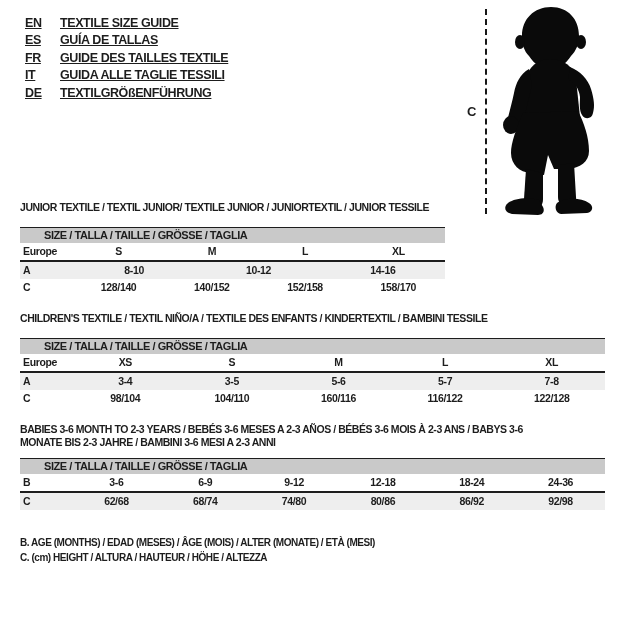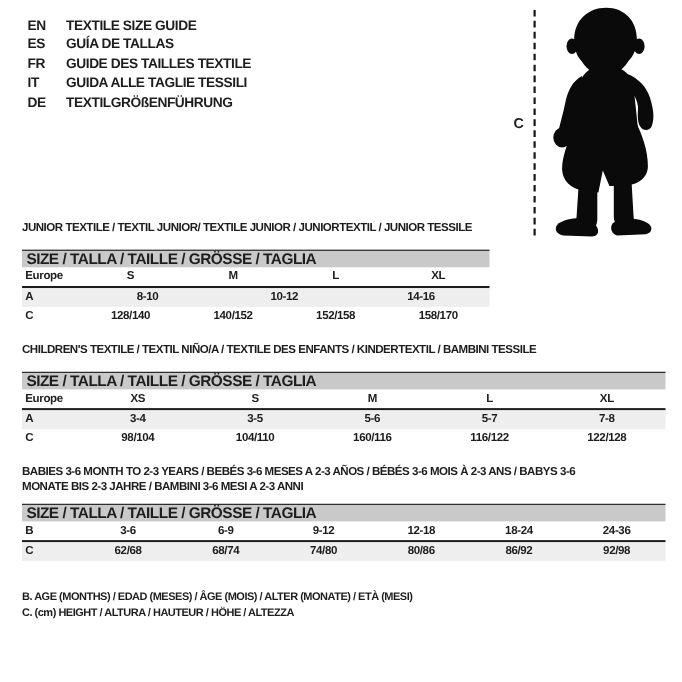--- a/index.html
+++ b/index.html
@@ -6,21 +6,21 @@
     --bar:#c9c9c9; --alt:#eeeeee; --line:#1d1d1d; --txt:#1d1d1d;
   }
   *{margin:0;padding:0;box-sizing:border-box;}
   html,body{background:#ffffff;}
   .page{
     position:relative;width:620px;height:620px;background:#ffffff;overflow:hidden;
     font-family:"Liberation Sans",sans-serif;font-weight:bold;color:var(--txt);
     letter-spacing:-0.3px;
   }
   
-  .lang-list{padding:14px 0 0 25px;}
+  .lang-list{padding:14px 0 0 25px;text-decoration:underline;}
   .lang-row{display:flex;height:17.5px;align-items:center;font-size:12.5px;letter-spacing:-0.4px;}
   .lang-code{width:35px;flex:0 0 35px;}
   
   .figure{position:absolute;top:5px;right:13px;height:212px;display:flex;align-items:stretch;}
   .measure-label{align-self:center;font-size:13px;margin-right:9px;}
   .dash-line{width:0;border-left:2px dashed #161616;margin:4px 8px 0 0;height:205px;}
   .silhouette{width:112px;height:212px;}
   .silhouette path, .silhouette ellipse{fill:#0a0a0a;}
   
   .sections{margin-left:20px;}
@@ -28,21 +28,21 @@
   .sec-1{margin-top:99px;}
   .sec-2{margin-top:16px;}
   .sec-3{margin-top:16px;}
   .sec-3 .section-title{max-width:515px;}
   .s-table{margin-top:13px;}
   .sec-3 .s-table{margin-top:9px;}
   .t-narrow{width:425px;}
   .t-wide{width:585px;}
   .t-bar{
     background:var(--bar);border-top:1px solid var(--line);
-    height:16px;line-height:15px;padding-left:4px;font-size:14px;letter-spacing:-0.45px;
+    height:16px;line-height:15px;padding-left:24px;font-size:11px;letter-spacing:-0.45px;
   }
   .t-row{display:flex;height:17px;line-height:17px;font-size:10.5px;letter-spacing:-0.35px;}
   .t-row.first{border-bottom:2px solid var(--line);height:19px;align-items:flex-end;}
   .t-row.alt{background:var(--alt);}
   .t-row .cell{flex:1;text-align:center;white-space:nowrap;}
   .t-row .cell.label{flex:0 0 52px;text-align:left;padding-left:3px;}
   
   .footnotes{margin:25px 0 0 20px;}
   .footnote{font-size:10px;line-height:15.5px;letter-spacing:-0.45px;}
 </style>

